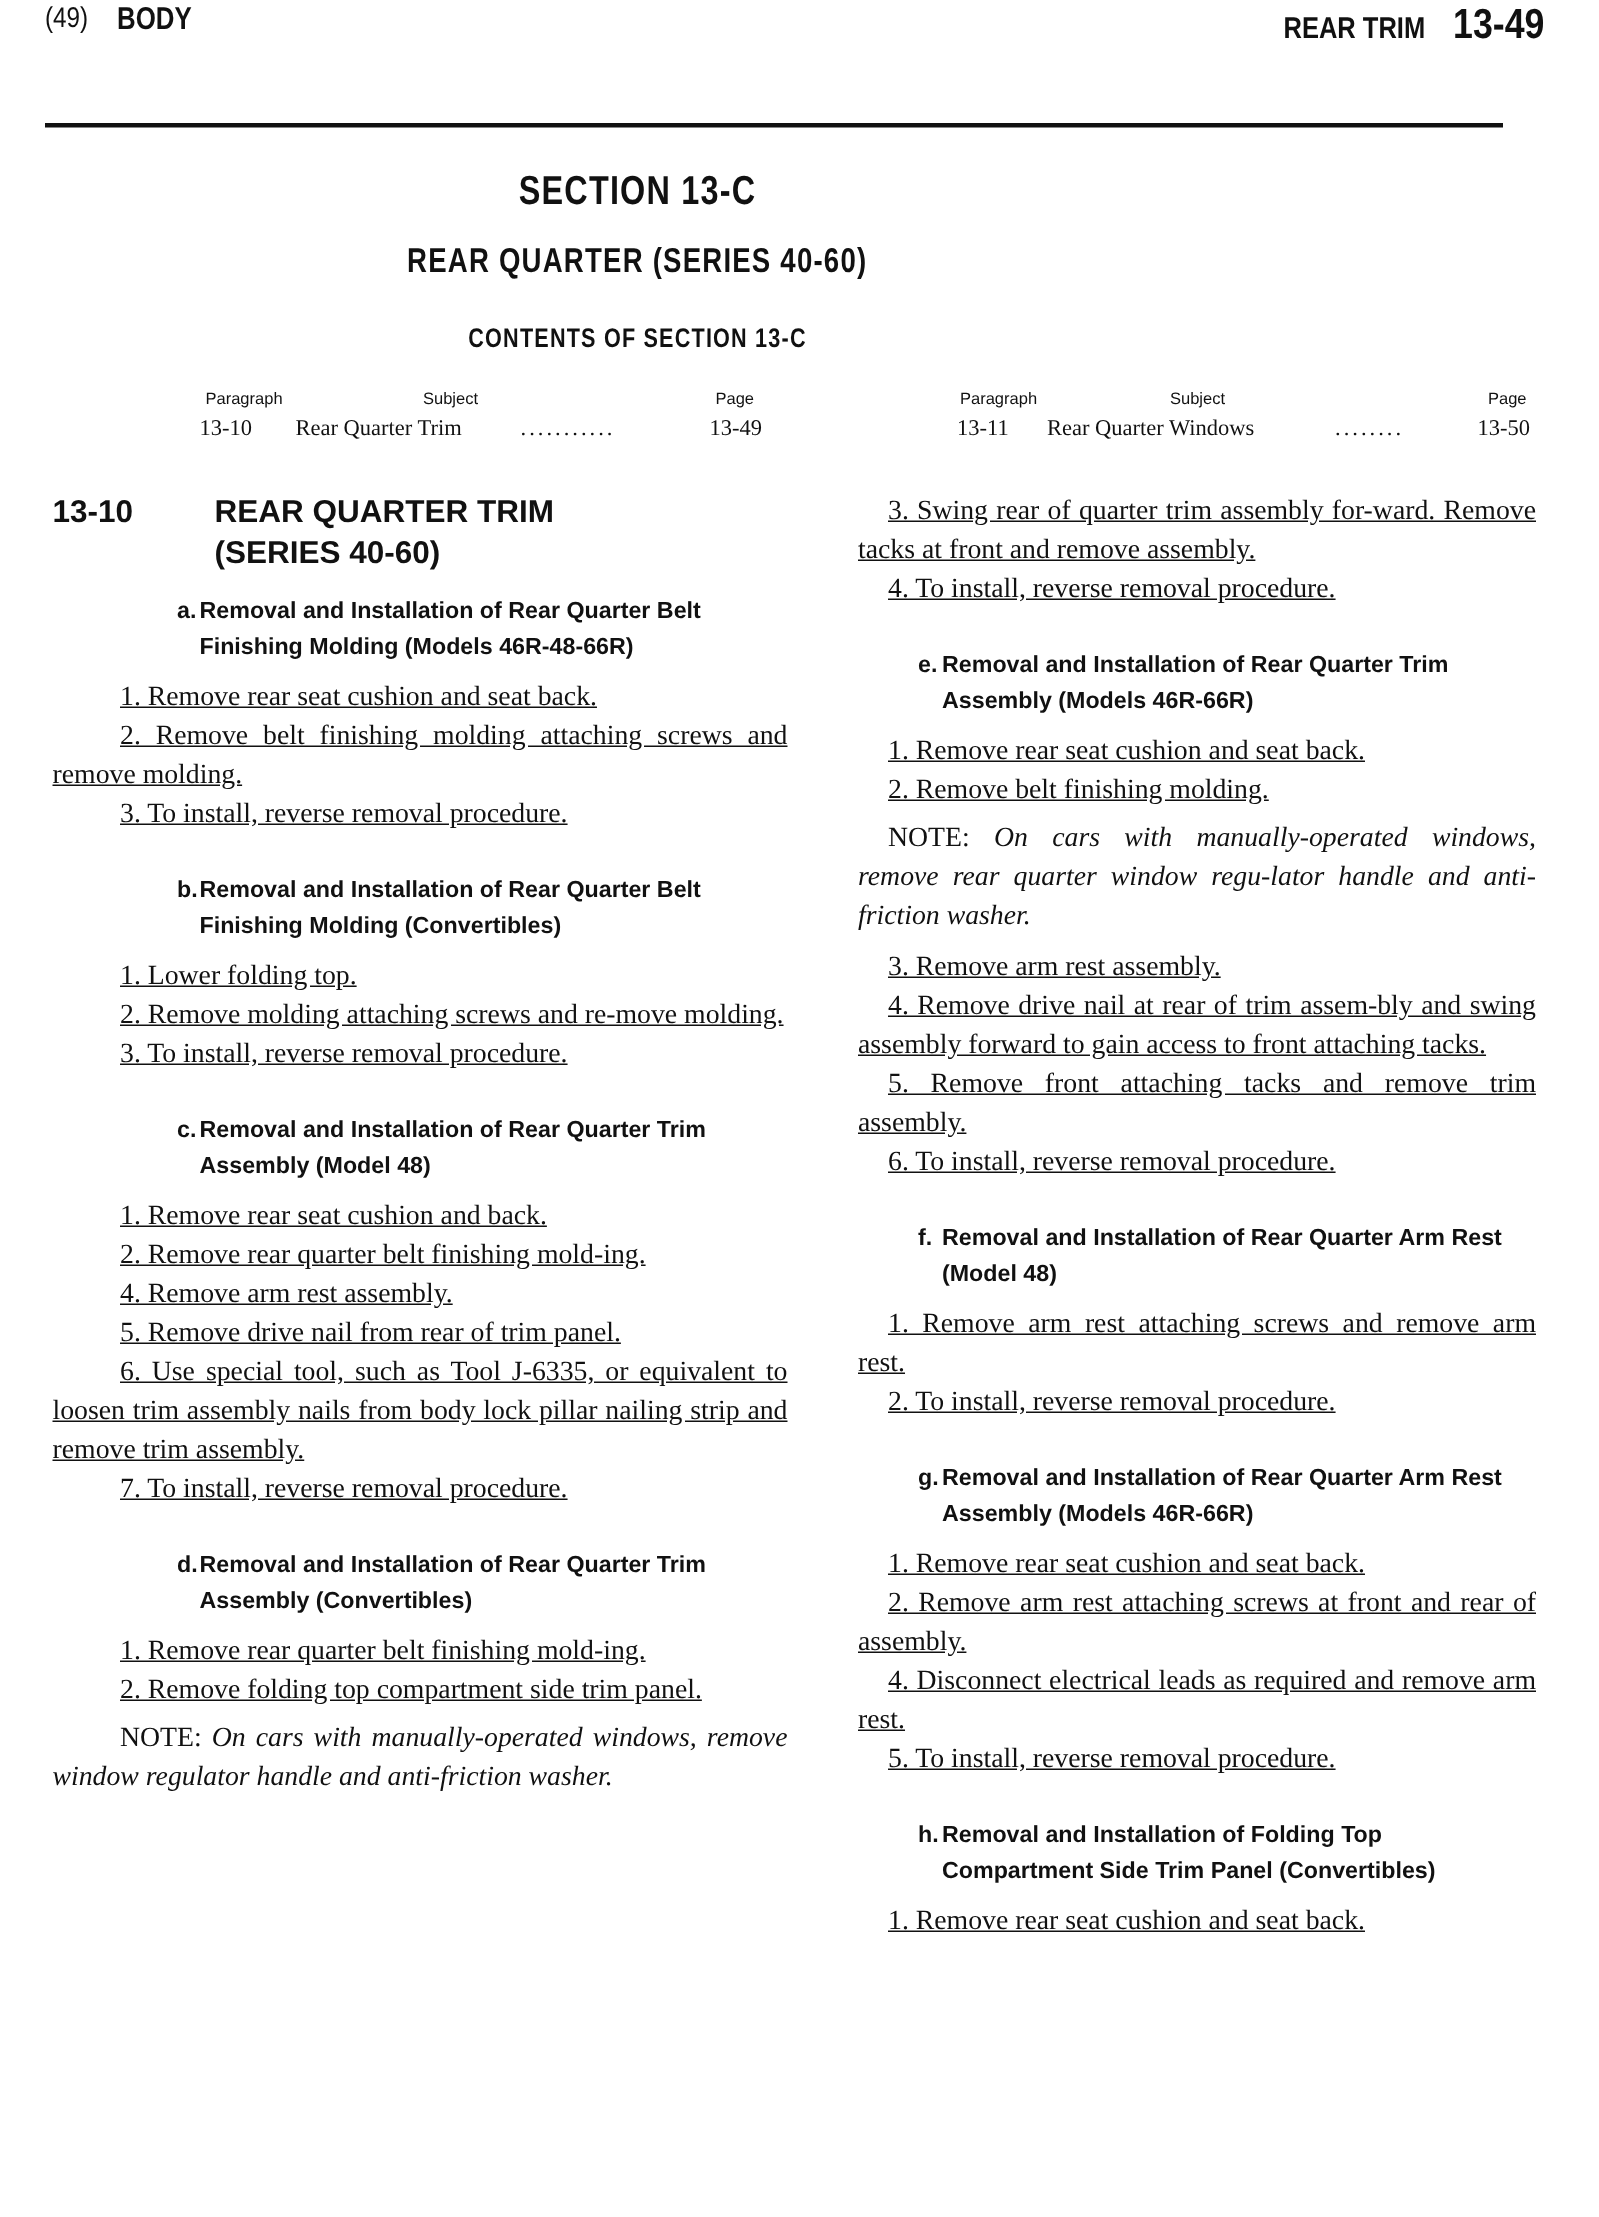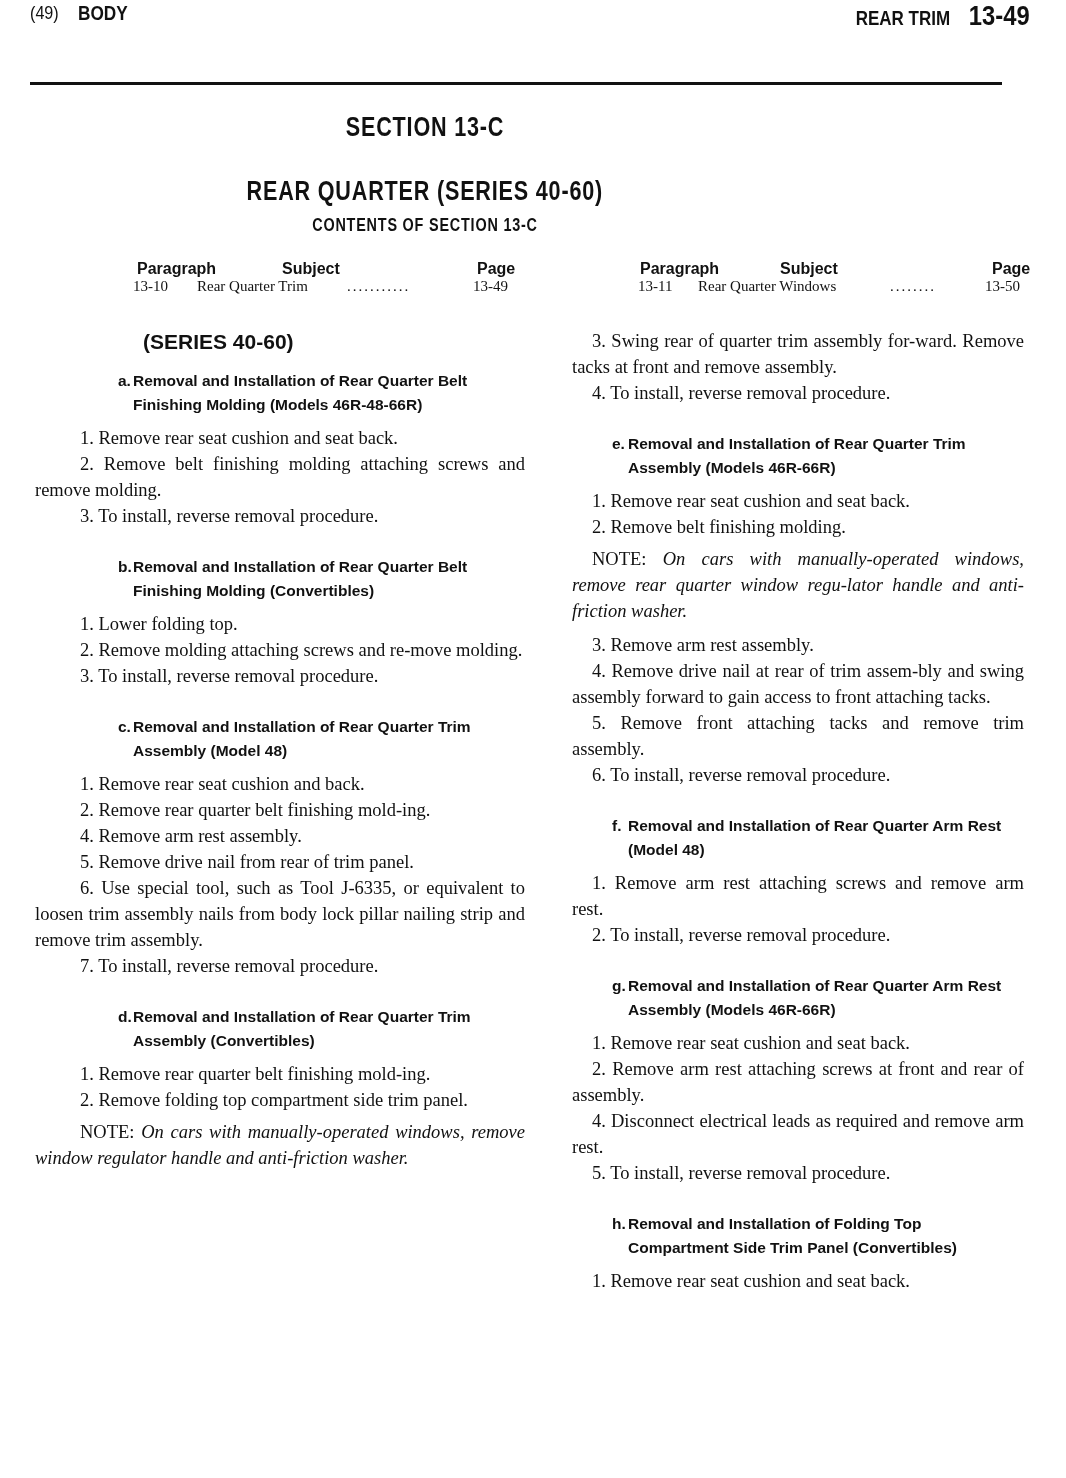--- a/index.html
+++ b/index.html
@@ -11,49 +11,49 @@
   .rh-num { position: absolute; left: 0; top: 2px; font-family: "Liberation Sans", sans-serif; font-size: 19px; transform: scaleX(0.85); transform-origin: left; }
   .rh-body { position: absolute; left: 48px; top: 1px; font-family: "Liberation Sans", sans-serif; font-weight: bold; font-size: 21px; transform: scaleX(0.82); transform-origin: left; }
   .rh-right { position: absolute; right: 0; top: 0; font-family: "Liberation Sans", sans-serif; font-weight: bold; white-space: nowrap; }
   .rh-right .rt { font-size: 20px; display: inline-block; transform: scaleX(0.85); transform-origin: right; margin-right: 4px; }
   .rh-right .pg { font-size: 28px; display: inline-block; transform: scaleX(0.85); transform-origin: right; }
   .header-rule { position: absolute; left: 30px; top: 82px; width: 972px; height: 3px; background: #111; }
 
   
   .title { position: absolute; left: 0; width: 850px; text-align: center; font-family: "Liberation Sans", sans-serif; font-weight: bold; }
   .t1 { top: 112px; font-size: 27px; }
-  .t2 { top: 176px; font-size: 27px; }
+  .t2 { top: 160px; font-size: 23px; }
   .t3 { top: 215px; font-size: 18px; }
   .title span { display: inline-block; transform: scaleX(0.8); letter-spacing: 1px; }
 
   
   .toc { position: absolute; top: 260px; font-family: "Liberation Serif", serif; font-size: 15px; }
   .toc-left { left: 137px; width: 390px; }
   .toc-right { left: 640px; width: 388px; }
-  .toc-head { position: relative; height: 16px; font-family: "Liberation Sans", sans-serif; font-weight: bold; font-size: 16px; }
+  .toc-head { position: relative; height: 16px; font-family: "Liberation Sans", sans-serif; font-weight: normal; font-size: 11px; }
   .toc-head span { position: absolute; top: 0; }
   .toc-row { position: relative; height: 20px; margin-top: 2px; }
   .toc-row span { position: absolute; top: 0; white-space: nowrap; }
   .dots { letter-spacing: 2px; }
 
   
   .col { position: absolute; top: 328px; font-family: "Liberation Serif", serif; font-size: 18.5px; line-height: 26px; }
   .col-left { left: 35px; width: 490px; }
   .col-right { left: 572px; width: 452px; }
 
   .main-heading { font-family: "Liberation Sans", sans-serif; font-weight: bold; font-size: 21px; line-height: 27px; margin-bottom: 14px; }
   .main-heading .num { display: inline-block; width: 108px; }
   .main-heading .sub { padding-left: 108px; }
 
   .sub-heading { font-family: "Liberation Sans", sans-serif; font-weight: bold; font-size: 15.5px; line-height: 24px; margin: 8px 0 8px 0; position: relative; padding-left: 98px; }
   .sub-heading .letter { position: absolute; left: 83px; top: 0; }
   .col-right .sub-heading { padding-left: 56px; }
   .col-right .sub-heading .letter { left: 40px; }
 
-  .step { text-indent: 45px; text-align: justify; margin: 0; }
+  .step { text-indent: 45px; text-align: justify; margin: 0; text-decoration: underline; }
   .col-right .step { text-indent: 20px; }
   .note { text-indent: 45px; text-align: justify; margin: 6px 0 8px 0; }
   .col-right .note { text-indent: 20px; }
   .note .label { font-style: normal; margin-top: 13px; }
   .note .body { font-style: italic; }
   .gap { height: 18px; }
 </style>
 </head>
 <body>
 
@@ -96,20 +96,21 @@
     <div class="toc-row">
       <span style="left:-2px">13-11</span>
       <span style="left:58px">Rear Quarter Windows</span>
       <span class="dots" style="left:250px">........</span>
       <span style="left:345px">13-50</span>
     </div>
   </div>
 
   <div class="col col-left">
     <div class="main-heading">
+      <div><span class="num">13-10</span><span>REAR QUARTER TRIM</span></div>
       <div class="sub">(SERIES 40-60)</div>
     </div>
 
     <div class="sub-heading">
       <span class="letter">a.</span>
       <span>Removal and Installation of Rear Quarter Belt Finishing Molding (Models 46R-48-66R)</span>
     </div>
     <p class="step">1. Remove rear seat cushion and seat back.</p>
     <p class="step">2. Remove belt finishing molding attaching screws and remove molding.</p>
     <p class="step">3. To install, reverse removal procedure.</p>

